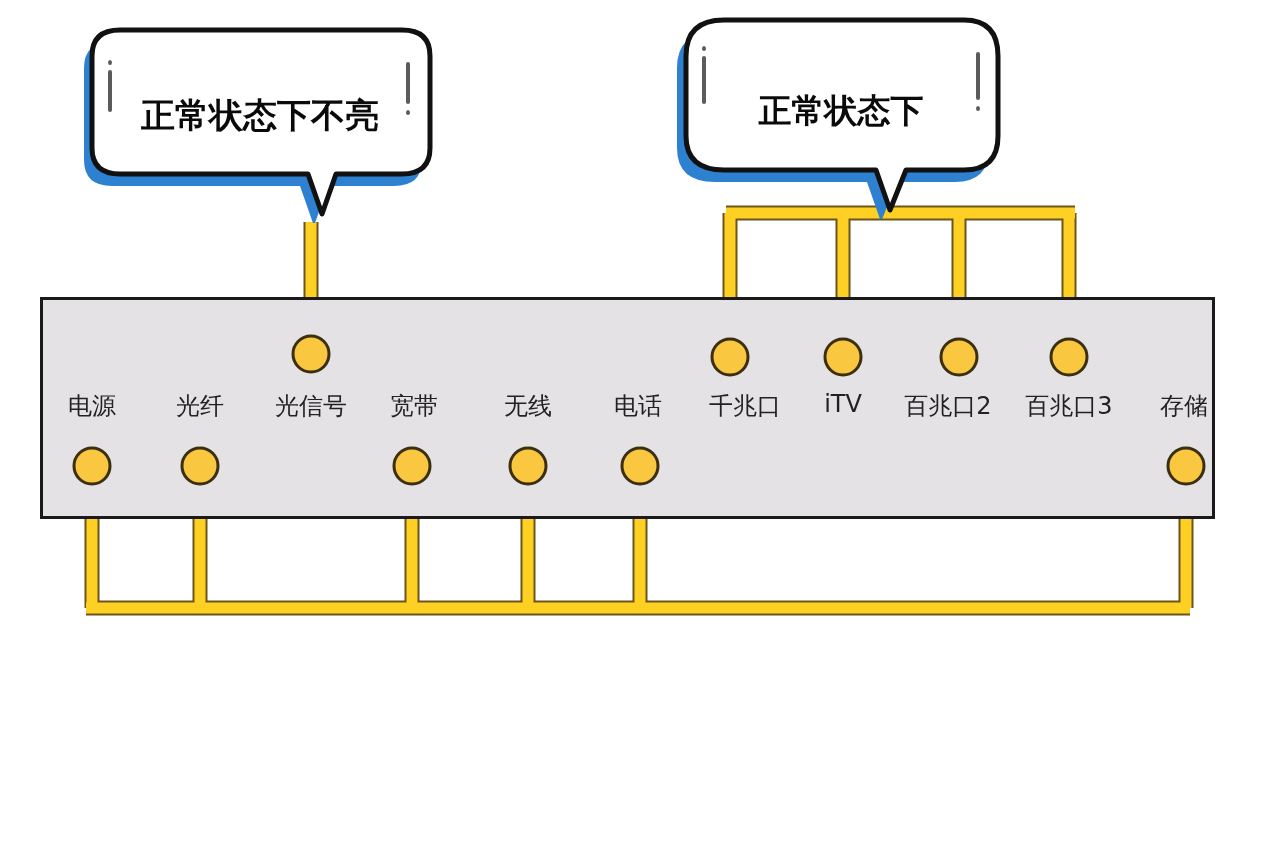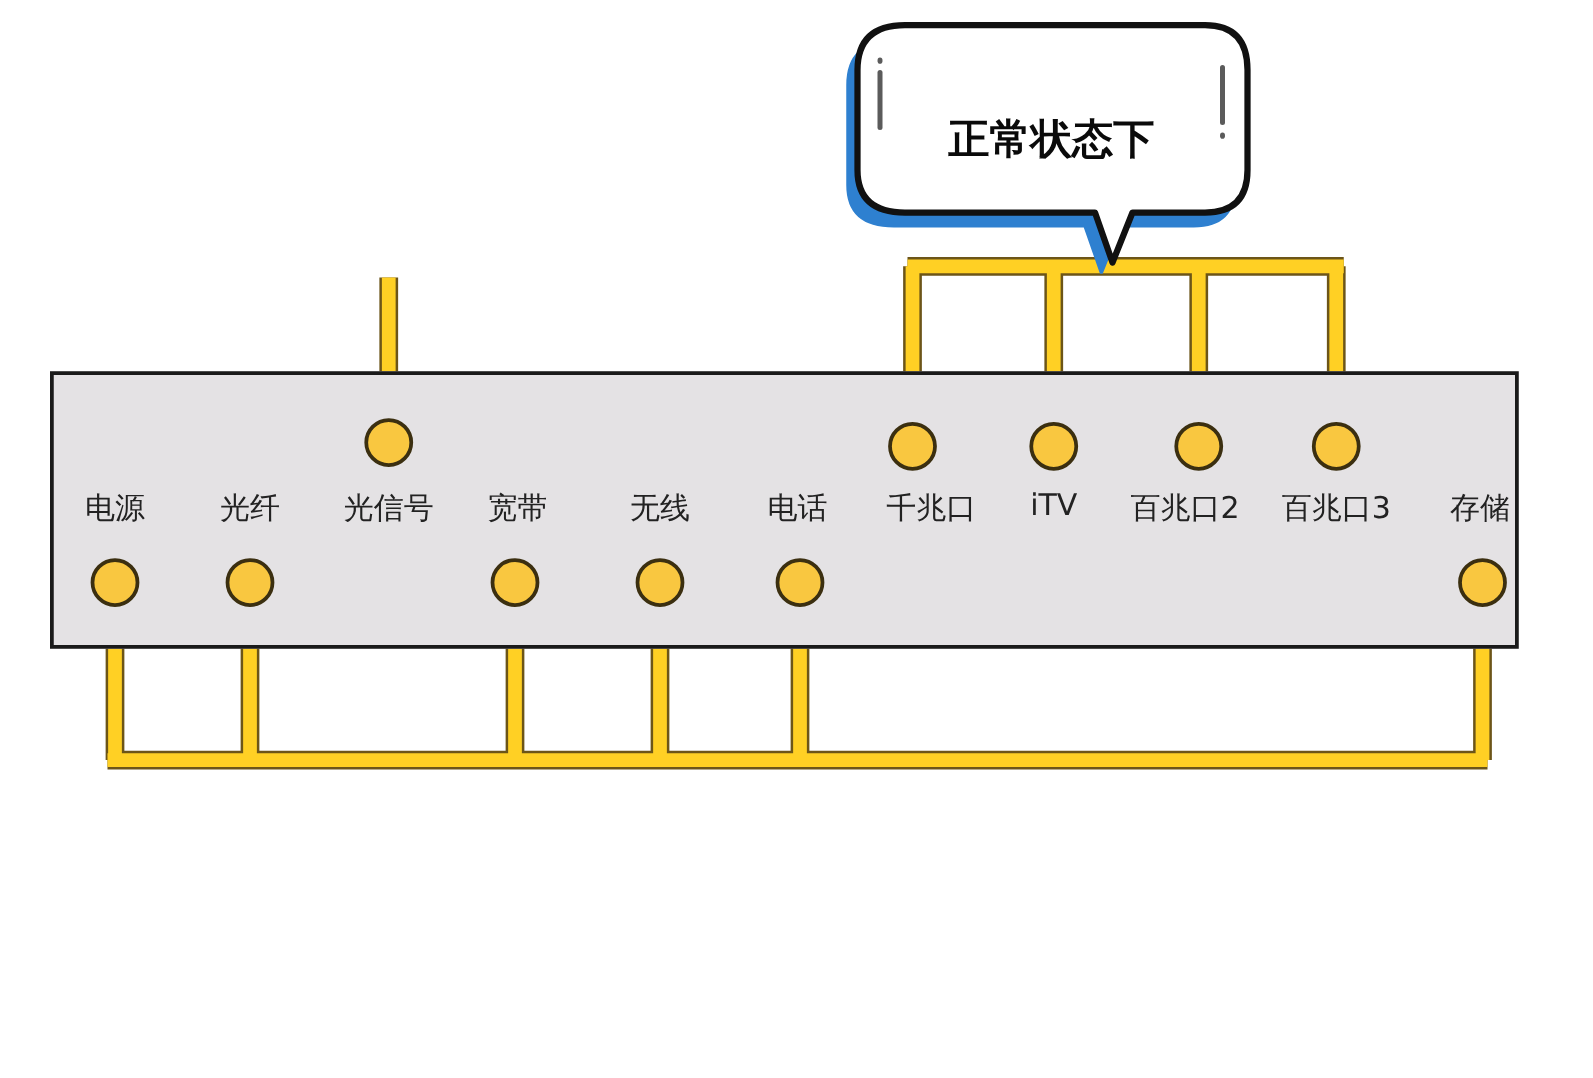--- a/index.html
+++ b/index.html
@@ -144,20 +144,37 @@
   <div class="led-label" style="left:311px;top:390px;">光信号</div>
   <div class="led-label" style="left:414px;top:390px;">宽带</div>
   <div class="led-label" style="left:528px;top:390px;">无线</div>
   <div class="led-label" style="left:638px;top:390px;text-align:right;">电话</div>
   <div class="led-label" style="left:745px;top:390px;">千兆口</div>
   <div class="led-label" style="left:843px;top:390px;">iTV</div>
   <div class="led-label" style="left:948px;top:390px;">百兆口2</div>
   <div class="led-label" style="left:1069px;top:390px;text-align:right;">百兆口3</div>
   <div class="led-label" style="left:1184px;top:390px;">存储</div>
 
+  <div class="bubble" style="left:84px;top:8px;width:352px;height:215px;">
+    <svg width="352" height="215" viewBox="0 0 352 215">
+
+      <path d="M8,48 Q8,22 36,22 L318,22 Q346,22 346,48 L346,140 Q346,166 318,166
+               L252,166 L238,206 L224,166 L36,166 Q8,166 8,140 Z" fill="#2E80D0" transform="translate(-8,12)"></path>
+
+      <path d="M8,48 Q8,22 36,22 L318,22 Q346,22 346,48 L346,140 Q346,166 318,166
+               L252,166 L238,206 L224,166 L36,166 Q8,166 8,140 Z" fill="#FFFFFF" stroke="#111111" stroke-width="5" stroke-linejoin="round"></path>
+    </svg>
+    <div class="qmark" style="left:24px;top:62px;height:42px;"></div>
+    <div class="qmark dot" style="left:24px;top:52px;"></div>
+    <div class="qmark" style="left:322px;top:54px;height:42px;"></div>
+    <div class="qmark dot" style="left:322px;top:102px;"></div>
+    <div class="bubble-text" style="font-size:34px;padding-bottom:32px;">
+      <span class="ln">正常状态下不亮</span>
+    </div>
+  </div>
 
   <div class="bubble" style="left:676px;top:4px;width:330px;height:215px;">
     <svg width="330" height="215" viewBox="0 0 330 215">
       <path d="M10,52 Q10,16 48,16 L288,16 Q322,16 322,52 L322,132 Q322,166 288,166
                L230,166 L214,206 L200,166 L48,166 Q10,166 10,132 Z" fill="#2E80D0" transform="translate(-9,12)"></path>
       <path d="M10,52 Q10,16 48,16 L288,16 Q322,16 322,52 L322,132 Q322,166 288,166
                L230,166 L214,206 L200,166 L48,166 Q10,166 10,132 Z" fill="#FFFFFF" stroke="#111111" stroke-width="5" stroke-linejoin="round"></path>
     </svg>
     <div class="qmark" style="left:26px;top:52px;height:48px;"></div>
     <div class="qmark dot" style="left:26px;top:42px;"></div>

